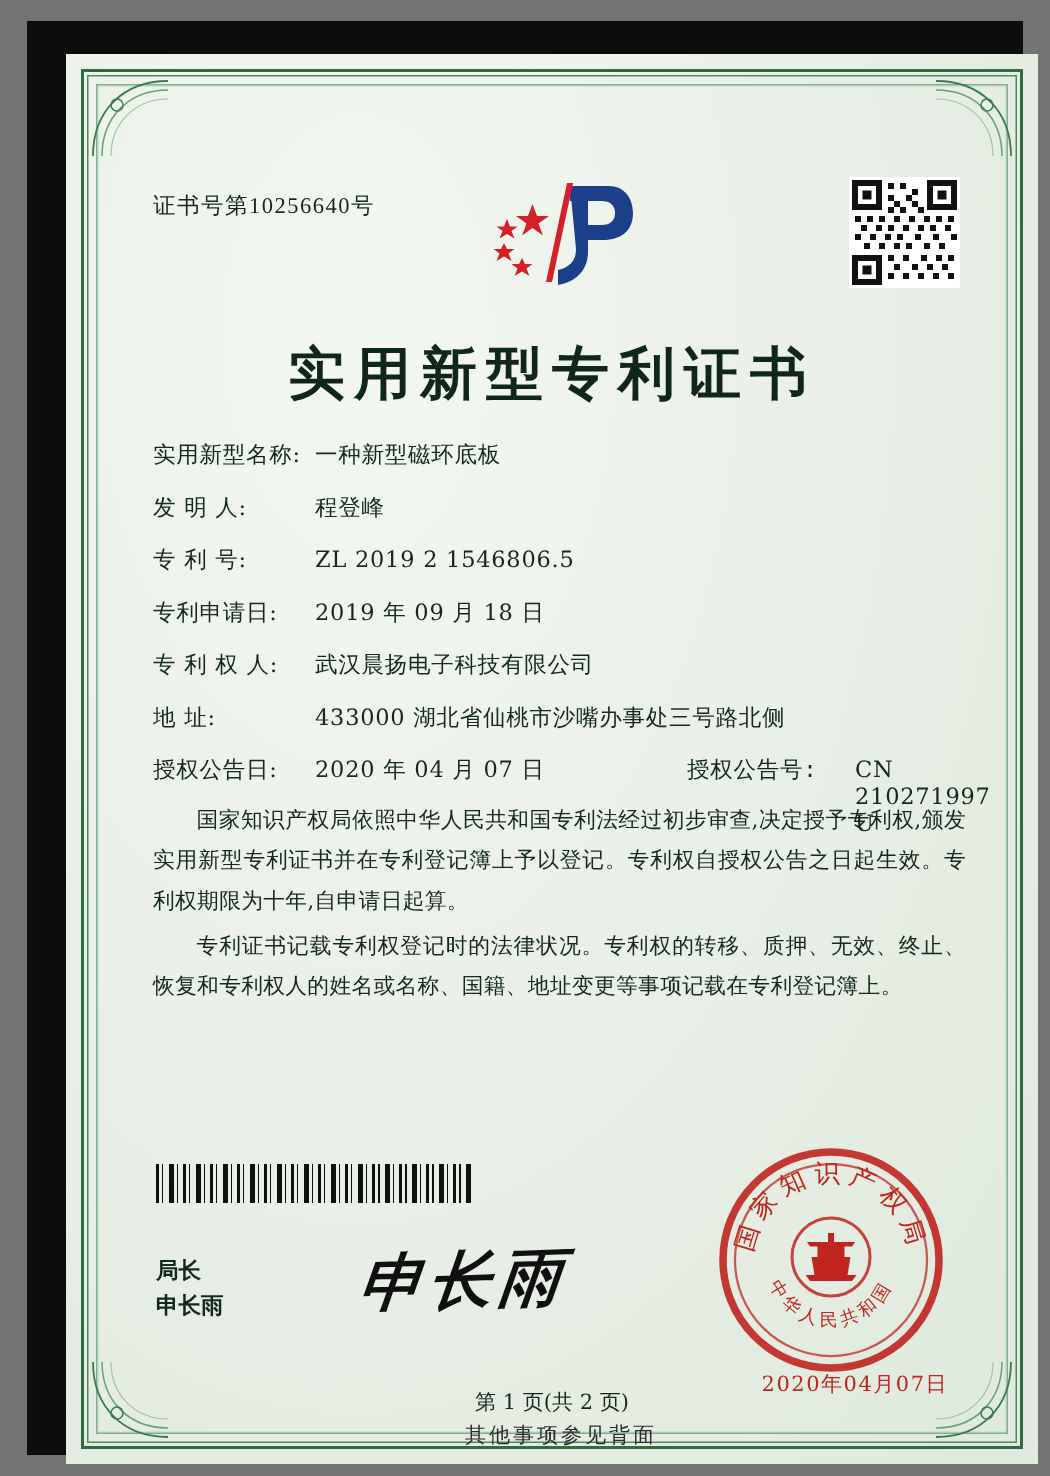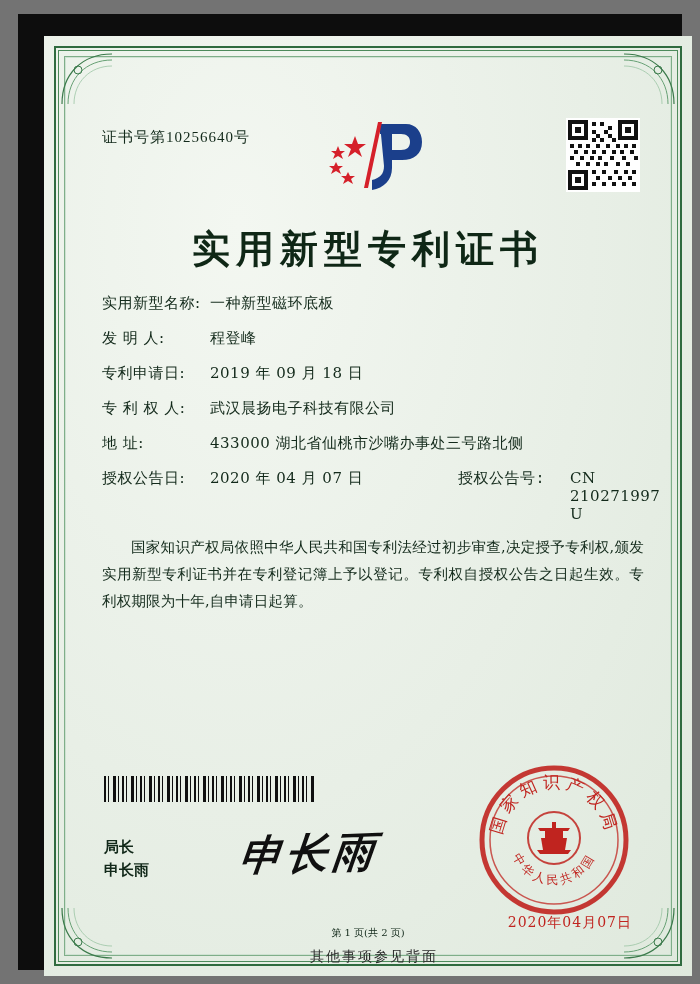--- a/index.html
+++ b/index.html
@@ -212,21 +212,21 @@
     letter-spacing: 1px;
     font-family: "DejaVu Serif", serif;
   }
 
   
   .page-no {
     position: absolute;
     left: 0; right: 0;
     top: 890px;
     text-align: center;
-    font-size: 10px;
+    font-size: 14px;
     color: #12291a;
     font-family: "DejaVu Serif", serif;
   }
   .footer-note {
     position: absolute;
     left: 12px; right: 0;
     bottom: 10px;
     text-align: center;
     font-size: 14px;
     color: #2b2b2b;
@@ -376,20 +376,24 @@
           <div class="row">
             <div class="lbl">实用新型名称:</div>
             <div class="val">一种新型磁环底板</div>
           </div>
 
           <div class="row">
             <div class="lbl">发  明  人:</div>
             <div class="val">程登峰</div>
           </div>
 
+          <div class="row">
+            <div class="lbl">专  利  号:</div>
+            <div class="val">ZL 2019 2 1546806.5</div>
+          </div>
 
           <div class="row">
             <div class="lbl">专利申请日:</div>
             <div class="val">2019 年 09 月 18 日</div>
           </div>
 
           <div class="row">
             <div class="lbl">专 利 权 人:</div>
             <div class="val">武汉晨扬电子科技有限公司</div>
           </div>
@@ -403,20 +407,21 @@
             <div class="lbl">授权公告日:</div>
             <div class="val">2020 年 04 月 07 日</div>
             <div class="lbl2">授权公告号:</div>
             <div class="val2">CN 210271997 U</div>
           </div>
 
         </div>
 
         <div class="body-text">
           <p>国家知识产权局依照中华人民共和国专利法经过初步审查,决定授予专利权,颁发实用新型专利证书并在专利登记簿上予以登记。专利权自授权公告之日起生效。专利权期限为十年,自申请日起算。</p>
+          <p>专利证书记载专利权登记时的法律状况。专利权的转移、质押、无效、终止、恢复和专利权人的姓名或名称、国籍、地址变更等事项记载在专利登记簿上。</p>
         </div>
 
         <div class="barcode"></div>
 
         <div class="sig-label">
           <div>局长</div>
           <div>申长雨</div>
         </div>
         <div class="sig-hand">申长雨</div>
 

